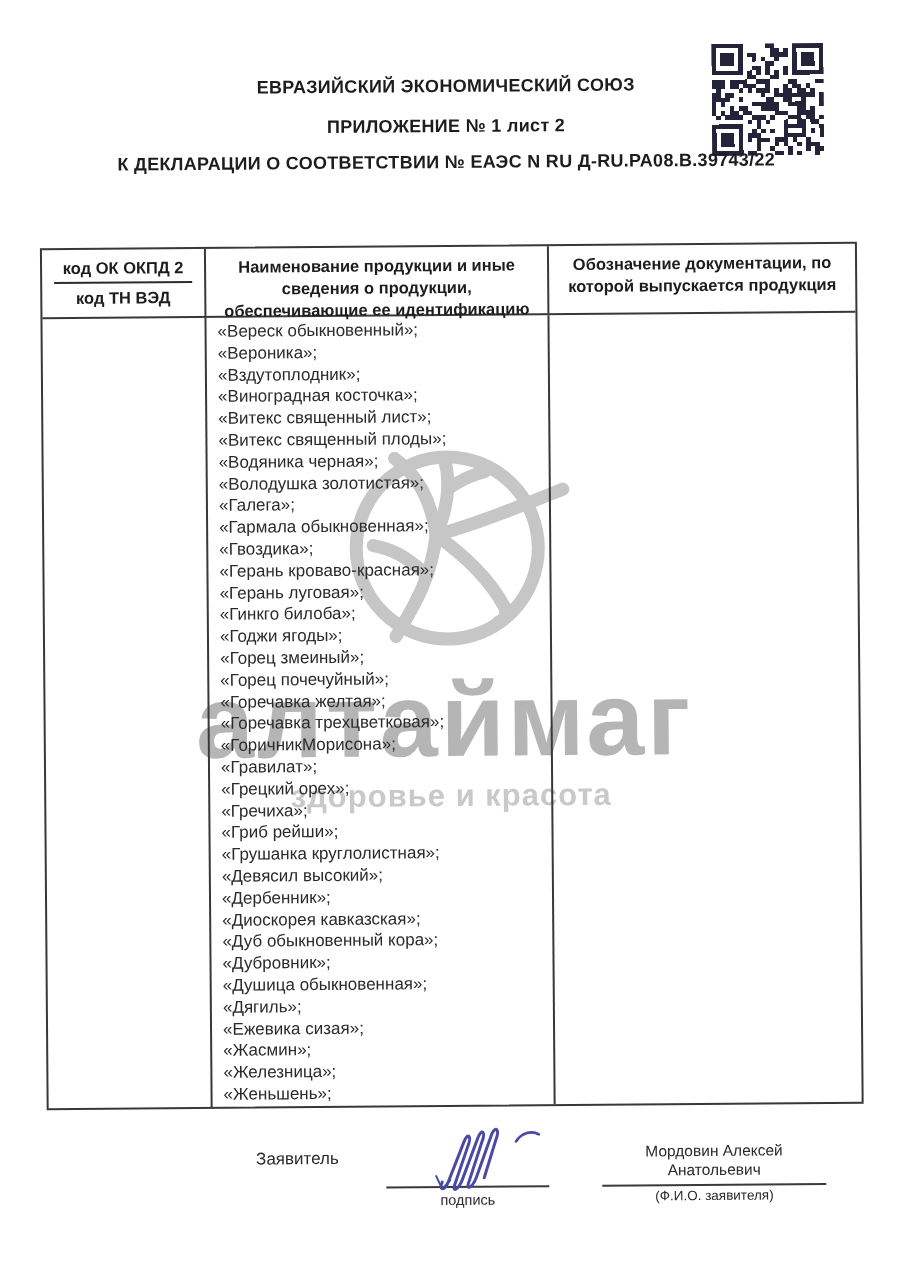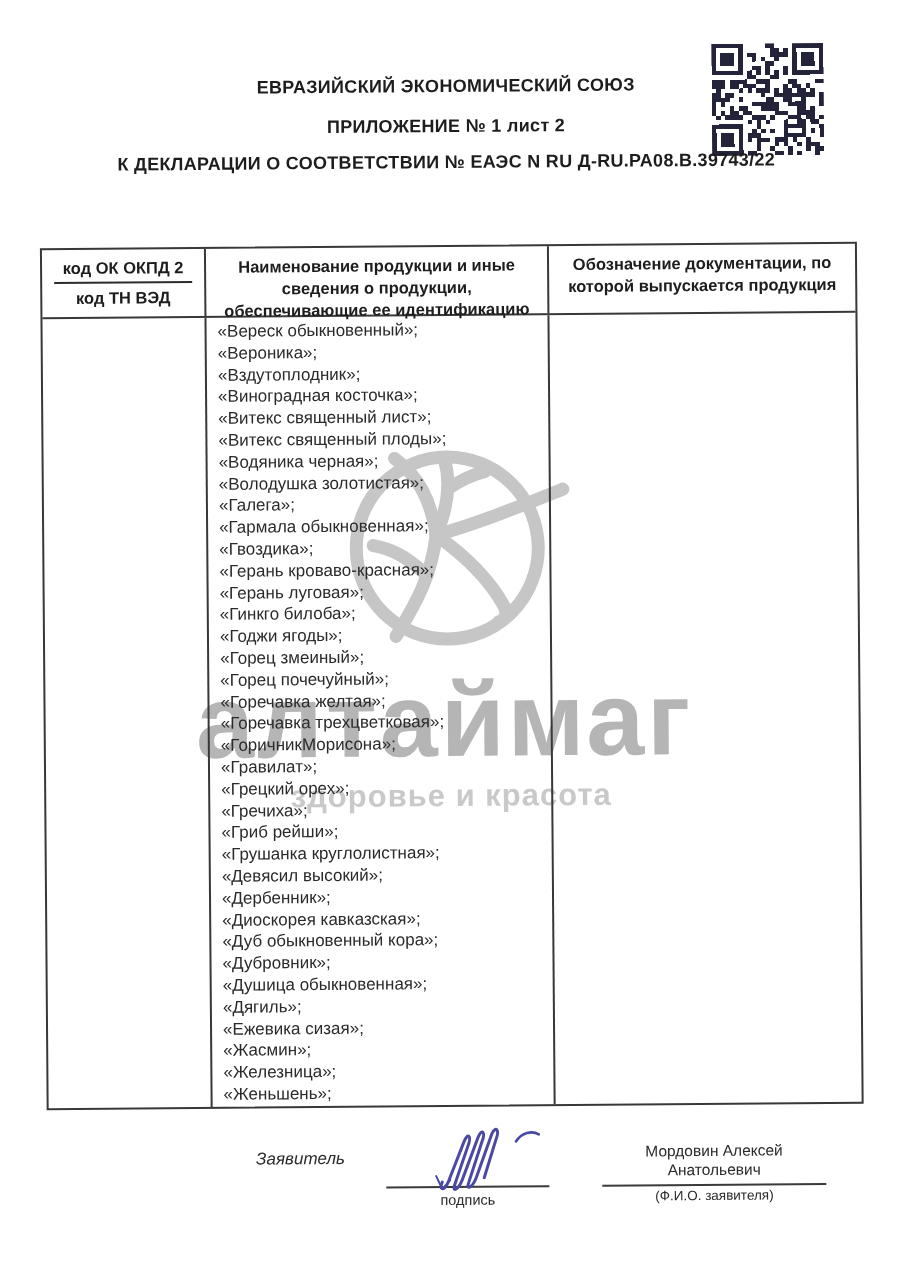--- a/index.html
+++ b/index.html
@@ -37,21 +37,21 @@
   .c1{width:164px;}
   .c2{width:343px;}
   .c3{width:308px;flex:1;}
   .th{font-weight:bold;font-size:16.5px;color:#1d1d1d;text-align:center;line-height:22px;padding-top:7px;}
   .c1 .sep{width:138px;height:2px;background:#2c2c2c;margin:3px auto 3px auto;}
   .prodlist{padding:3px 6px 0 11px;}
   .prod{font-size:17px;line-height:21.8px;color:#2a2a2a;white-space:nowrap;}
 
   
   .ft{position:absolute;inset:0;z-index:3;}
-  .ft-label{position:absolute;left:252px;top:1148px;font-size:17px;color:#2a2a2a;font-style:italic;}
+  .ft-label{position:absolute;left:252px;top:1148px;font-size:17px;color:#2a2a2a;}
   .sigline{position:absolute;left:382px;top:1186px;width:163px;height:2px;background:#3a3a3a;}
   .sigcap{position:absolute;left:382px;top:1192px;width:163px;text-align:center;font-size:14.5px;color:#2a2a2a;}
   .sig{position:absolute;left:408px;top:1120px;z-index:4;}
   .nameblk{position:absolute;left:598px;top:1143px;width:224px;text-align:center;
            font-size:15.5px;line-height:19px;color:#2a2a2a;}
   .nameline{position:absolute;left:598px;top:1186px;width:224px;height:2px;background:#3a3a3a;}
   .namecap{position:absolute;left:598px;top:1190px;width:224px;text-align:center;font-size:13.5px;color:#2a2a2a;}
 </style>
 </head>
 <body>

